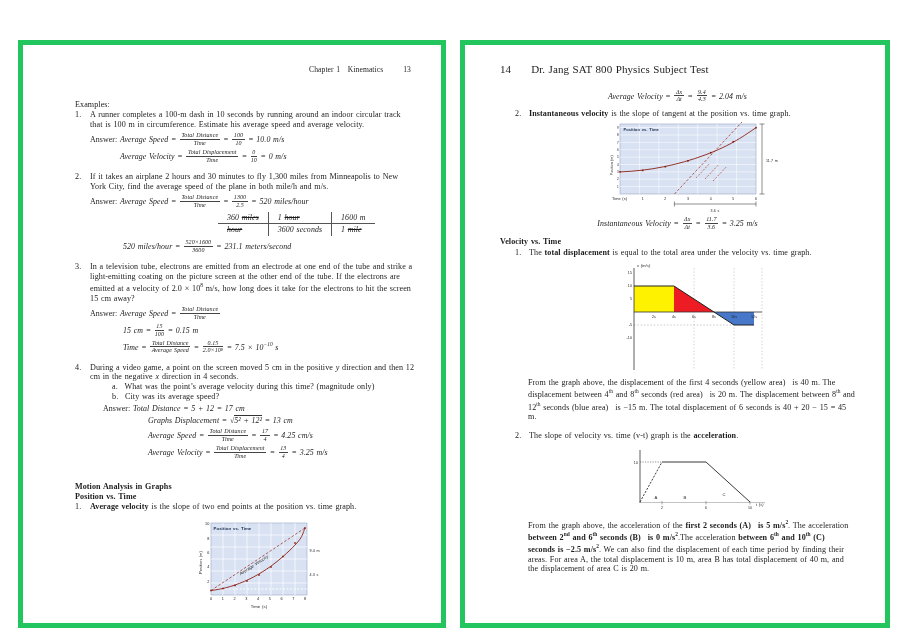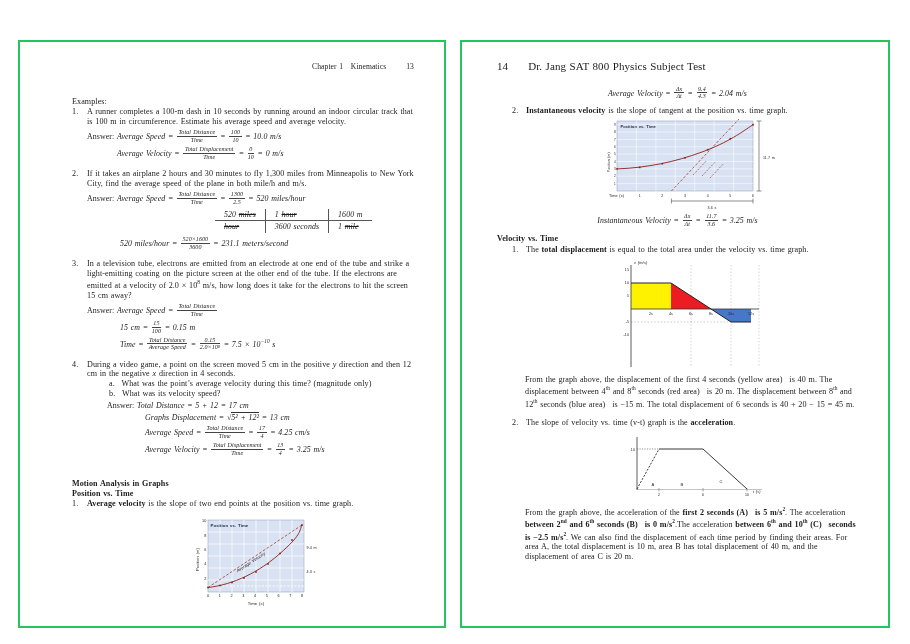--- a/index.html
+++ b/index.html
@@ -1,17 +1,17 @@
 <!DOCTYPE html>
 <html><head>
 <meta charset="utf-8">
 <style>
   html,body{margin:0;padding:0;background:#fff;}
   body{width:910px;height:644px;position:relative;font-family:"Liberation Serif",serif;color:#1c1c1c;}
-  .page{position:absolute;top:40px;height:588px;background:#fff;border:2px solid #22c55e;box-sizing:border-box;}
+  .page{position:absolute;top:40px;height:588px;background:#fff;border:5px solid #22c55e;box-sizing:border-box;}
   #pageL{left:18px;width:428px;}
   #pageR{left:460px;width:430px;}
   .inner{position:absolute;inset:0;box-sizing:border-box;font-size:8.1px;line-height:9.7px;letter-spacing:.08px;word-spacing:.6px;}
   #pageL .inner{padding:20px 26px 0 52px;}
   #pageR .inner{padding:20px 30px 0 35px;}
   .hdrL{text-align:right;font-size:7.6px;margin:0 4px 25px 0;}
   .hdrR{font-size:11px;margin:0 0 14px 0;}
   .hpg{margin-left:20px;}
   .hgap{margin-right:20px;}
   .b{font-weight:bold;}
@@ -22,21 +22,21 @@
   .li{display:flex;margin-top:6px;}
   .no{flex:none;width:15px;}
   #pageR .li{margin-left:15px;}
   #pageR .no{width:14px;}
   .fl{margin:2.5px 0;font-size:7.9px;}
   .frac{display:inline-block;text-align:center;vertical-align:-.45em;font-size:6px;line-height:1.12;font-style:italic;padding:0 1px;}
   .fn{display:block;border-bottom:.6px solid #444;padding:0 1.5px;}
   .fd{display:block;}
   .ml30{margin-left:30px;}
   .ml33{margin-left:33px;}
-  .ml23{margin-left:20px;}
+  .ml23{margin-left:13px;}
   .ml58{margin-left:58px;}
   .ml10{margin-left:22px;}
   .conv{display:grid;grid-template-columns:auto auto auto;width:max-content;margin:3px 0 3px 128px;font-size:7.9px;}
   .conv>div{padding:1px 9px;}
   .cbr{border-right:.7px solid #555;}
   .cbb{border-bottom:.7px solid #555;}
   .sechead{font-weight:bold;margin-top:20px;}
   .sechead2{font-weight:bold;}
   .eqc{text-align:center;font-size:7.9px;margin:14px 0 6px 0;}
   .eqc2{text-align:center;font-size:7.9px;margin:2px 0 0 0;}
@@ -68,21 +68,21 @@
         <div class="fl ml30"><span class="i">Average Velocity = </span><span class="frac"><span class="fn">Total Displacement</span><span class="fd">Time</span></span><span class="i"> = </span><span class="frac"><span class="fn">0</span><span class="fd">10</span></span><span class="i"> = 0 m/s</span></div>
       </div>
     </div>
 
     <div class="li">
       <span class="no">2.</span>
       <div class="bd">
         <div><span>If it takes an airplane 2 hours and 30 minutes to fly 1,300 miles from Minneapolis to New York City, find the average speed of the plane in both mile/h and m/s.</span></div>
         <div class="fl"><span>Answer: </span><span class="i">Average Speed = </span><span class="frac"><span class="fn">Total Distance</span><span class="fd">Time</span></span><span class="i"> = </span><span class="frac"><span class="fn">1300</span><span class="fd">2.5</span></span><span class="i"> = 520 miles/hour</span></div>
         <div class="conv">
-          <div class="cbr cbb"><span class="i">520 </span><span class="i st">miles</span></div>
+          <div class="cbr cbb"><span class="i">360 </span><span class="i st">miles</span></div>
           <div class="cbr cbb"><span class="i">1 </span><span class="i st">hour</span></div>
           <div class="cbb"><span class="i">1600 m</span></div>
           <div class="cbr"><span class="i st">hour</span></div>
           <div class="cbr"><span class="i">3600 seconds</span></div>
           <div><span class="i">1 </span><span class="i st">mile</span></div>
         </div>
         <div class="fl ml33"><span class="i">520 miles/hour = </span><span class="frac"><span class="fn">520×1600</span><span class="fd">3600</span></span><span class="i"> = 231.1 meters/second</span></div>
       </div>
     </div>
 
@@ -94,21 +94,21 @@
         <div class="fl ml33"><span class="i">15 cm = </span><span class="frac"><span class="fn">15</span><span class="fd">100</span></span><span class="i"> = 0.15 m</span></div>
         <div class="fl ml33"><span class="i">Time = </span><span class="frac"><span class="fn">Total Distance</span><span class="fd">Average Speed</span></span><span class="i"> = </span><span class="frac"><span class="fn">0.15</span><span class="fd">2.0×10⁸</span></span><span class="i"> = 7.5 × 10</span><span class="i sup">−10</span><span class="i"> s</span></div>
       </div>
     </div>
 
     <div class="li">
       <span class="no">4.</span>
       <div class="bd">
         <div><span>During a video game, a point on the screen moved 5 cm in the positive </span><span class="i">y</span><span> direction and then 12 cm in the negative </span><span class="i">x</span><span> direction in 4 seconds.</span></div>
         <div class="ml10"><span>a.  What was the point’s average velocity during this time? (magnitude only)</span></div>
-        <div class="ml10"><span>b.  What was its velocity speed?</span></div>
+        <div class="ml10"><span>b.  City was its average speed?</span></div>
         <div class="fl ml23"><span>Answer: </span><span class="i">Total Distance = 5 + 12 = 17 cm</span></div>
         <div class="fl ml58"><span class="i">Graphs Displacement = </span><span class="i">√</span><span class="i ol">5² + 12²</span><span class="i"> = 13 cm</span></div>
         <div class="fl ml58"><span class="i">Average Speed = </span><span class="frac"><span class="fn">Total Distance</span><span class="fd">Time</span></span><span class="i"> = </span><span class="frac"><span class="fn">17</span><span class="fd">4</span></span><span class="i"> = 4.25 cm/s</span></div>
         <div class="fl ml58"><span class="i">Average Velocity = </span><span class="frac"><span class="fn">Total Displacement</span><span class="fd">Time</span></span><span class="i"> = </span><span class="frac"><span class="fn">13</span><span class="fd">4</span></span><span class="i"> = 3.25 m/s</span></div>
       </div>
     </div>
 
     <div class="sechead">Motion Analysis in Graphs</div>
     <div class="sechead2">Position vs. Time</div>
 

